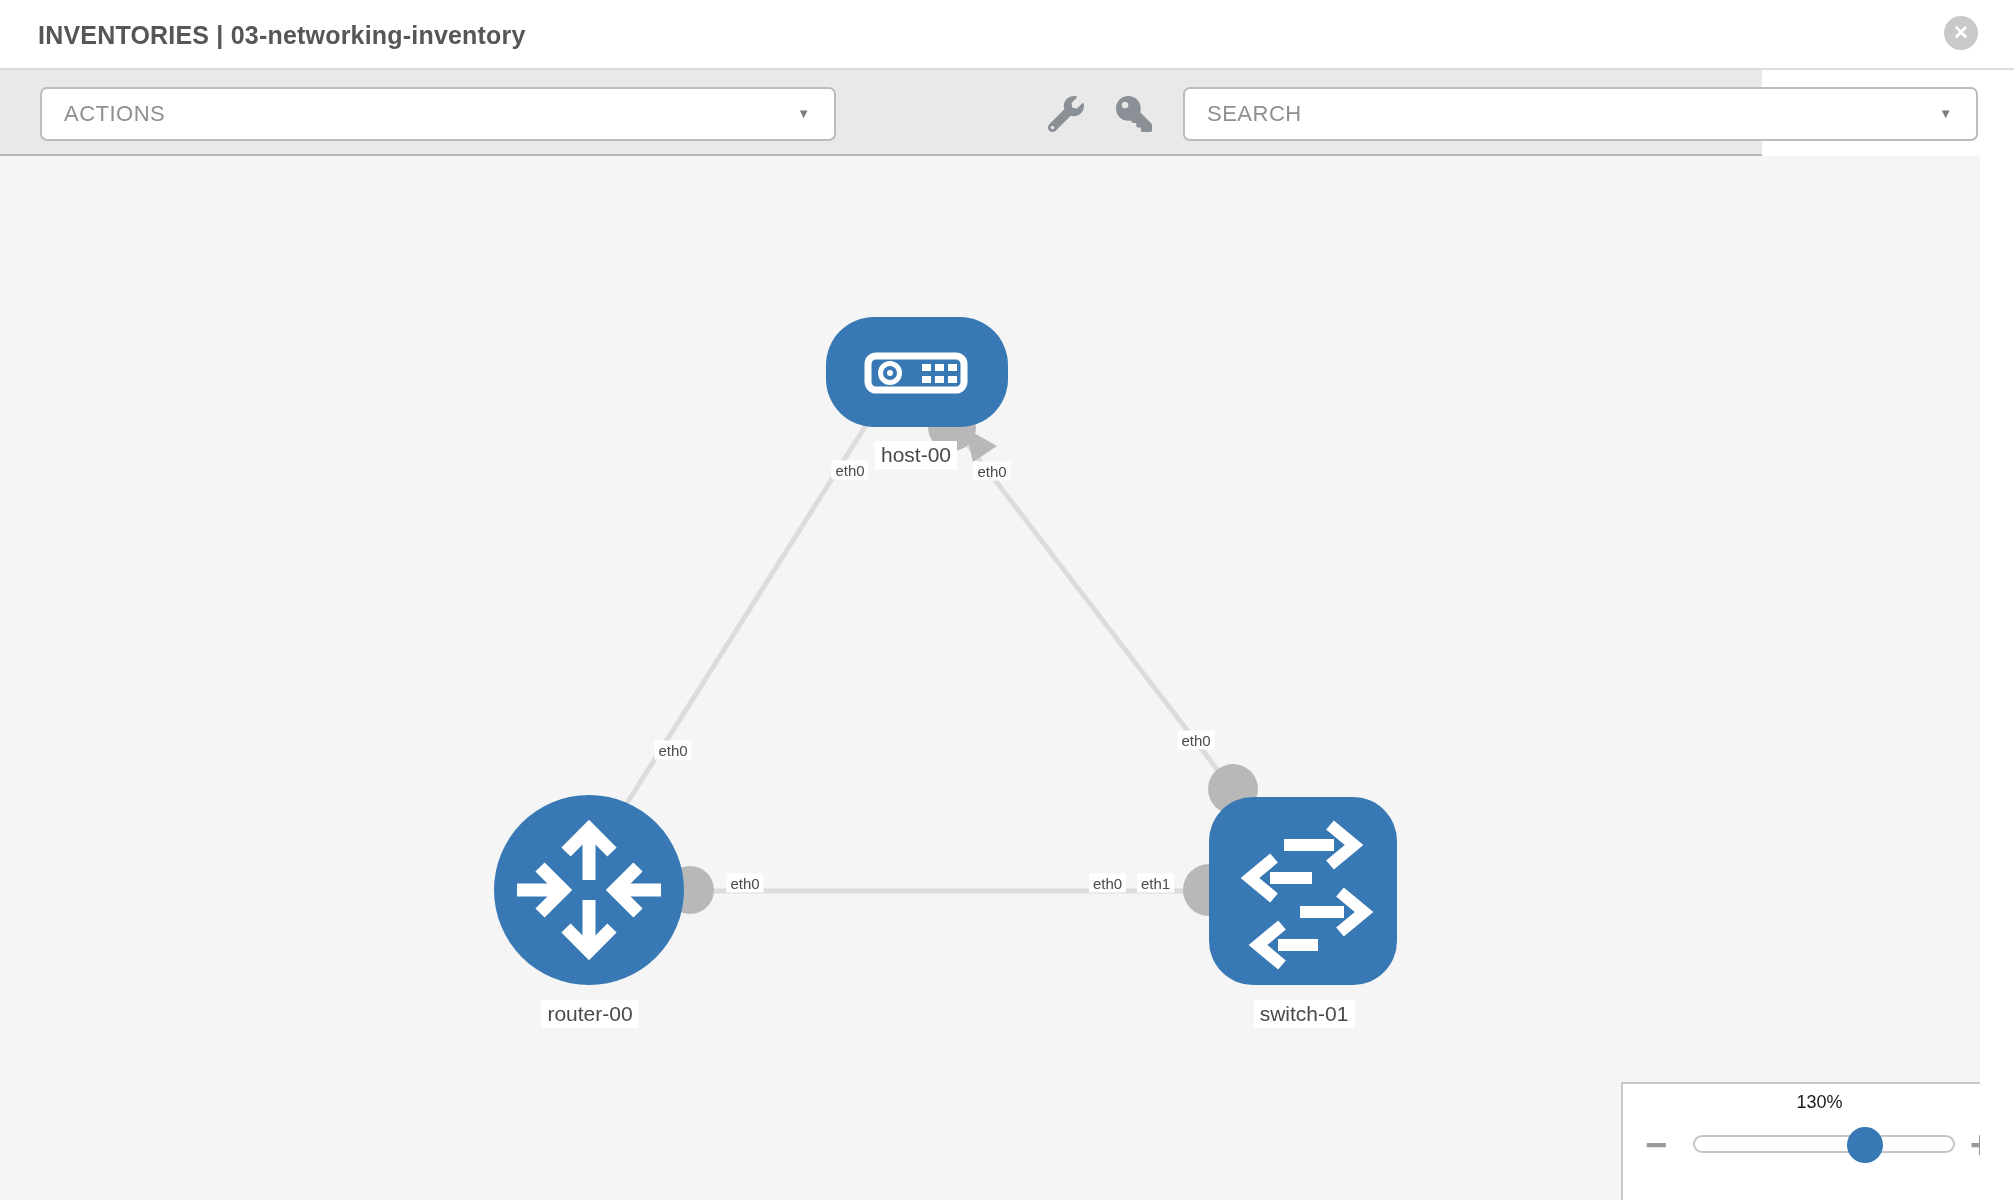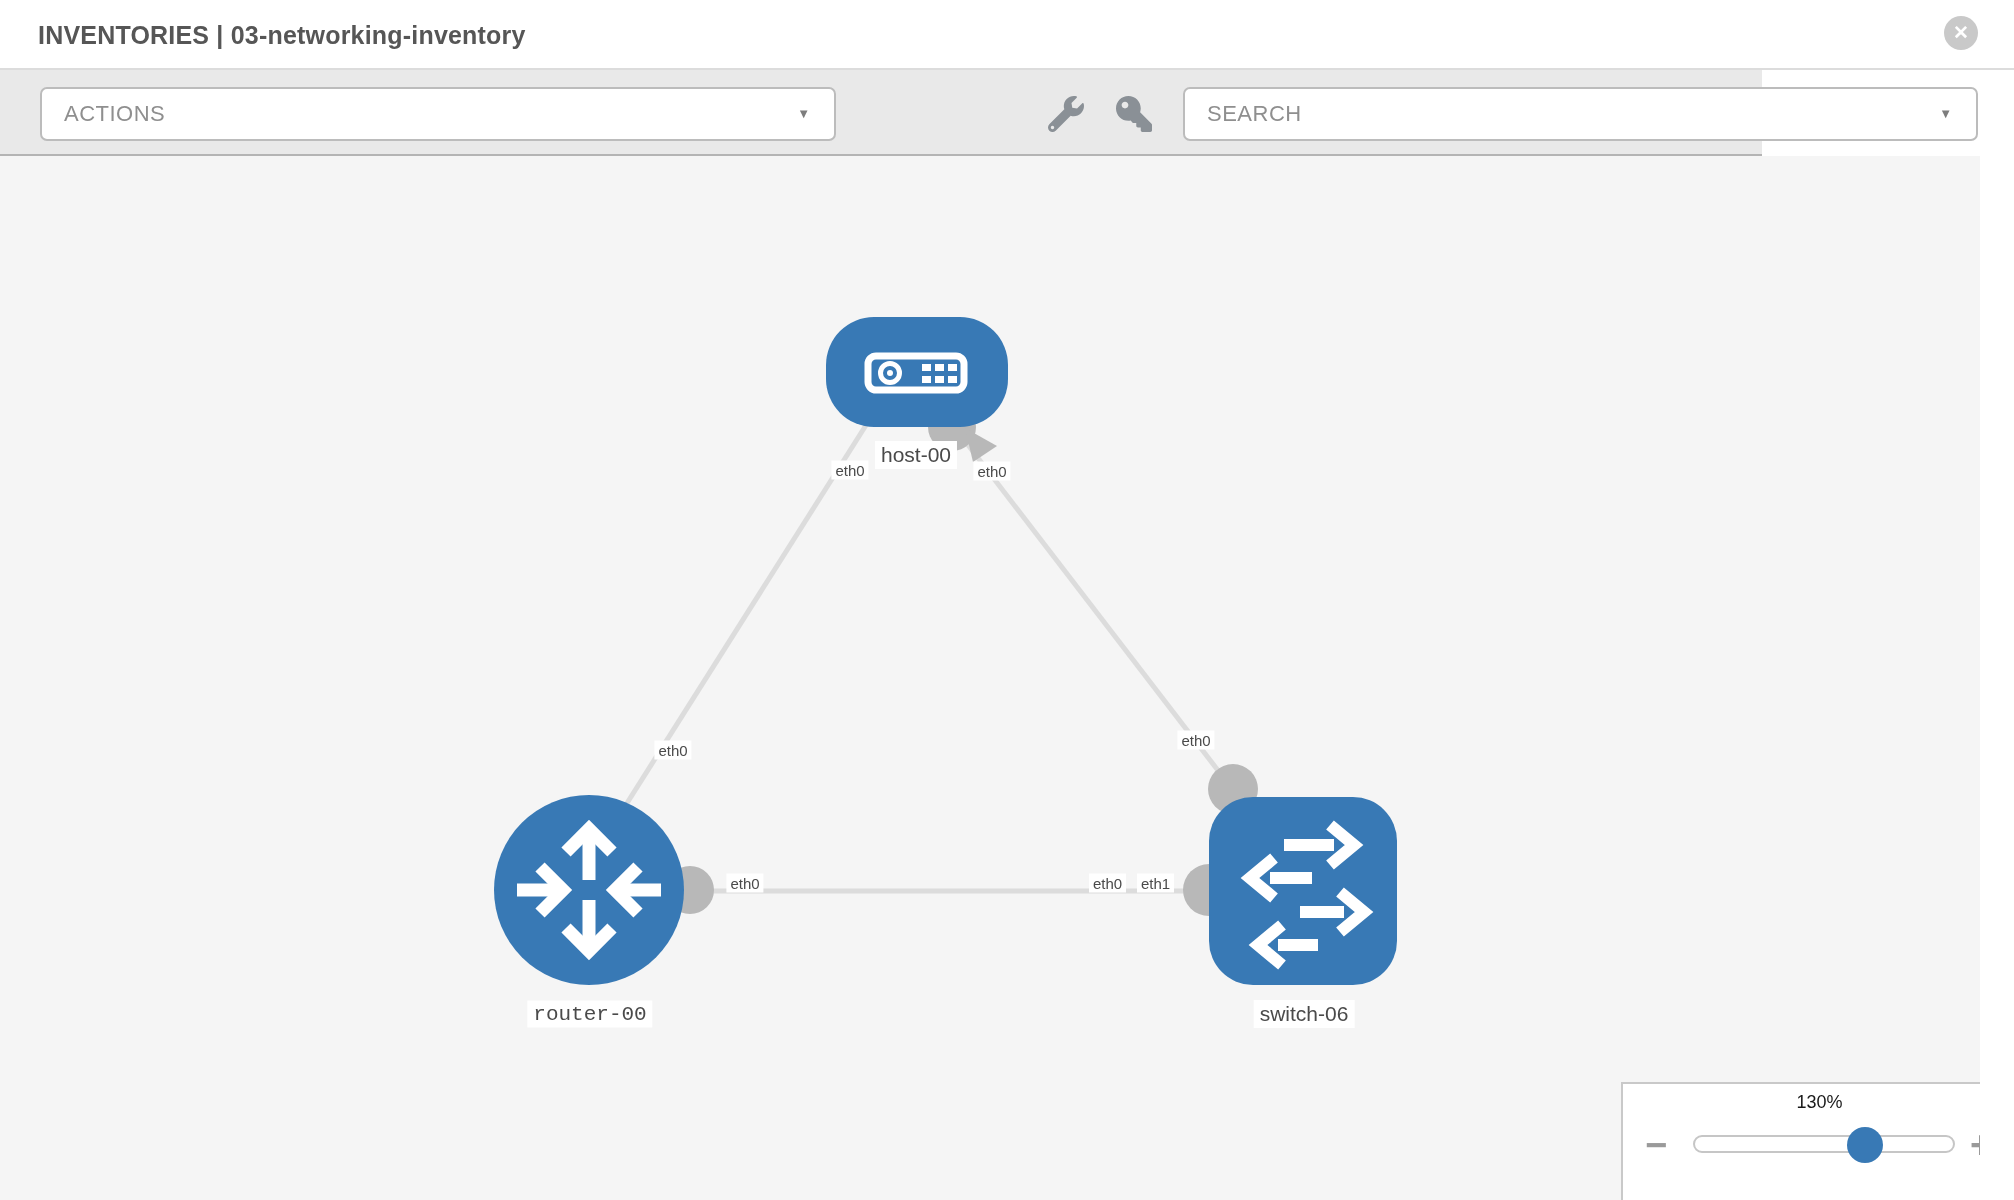--- a/index.html
+++ b/index.html
@@ -127,22 +127,22 @@
           <path d="M1274,702 L1250,722 L1274,742"></path>
         <path d="M1300,756 L1344,756"></path>
           <path d="M1340,736 L1364,756 L1340,776"></path>
         <path d="M1318,789 L1278,789"></path>
           <path d="M1282,769 L1258,789 L1282,809"></path>
       </g>
     </g>
   </svg>
 
   <div class="chip chip-node" style="left:916px; top:299px;">host-00</div>
-  <div class="chip chip-node" style="left:590px; top:858px;font-family:Liberation Mono, monospace;">router-00</div>
-  <div class="chip chip-node" style="left:1304px; top:858px;">switch-06</div>
+  <div class="chip chip-node" style="left:590px; top:858px;">router-00</div>
+  <div class="chip chip-node" style="left:1304px; top:858px;">switch-01</div>
 
   <div class="chip chip-if" style="left:850px;  top:314px;">eth0</div>
   <div class="chip chip-if" style="left:673px;  top:594px;">eth0</div>
   <div class="chip chip-if" style="left:992px;  top:315px;">eth0</div>
   <div class="chip chip-if" style="left:1196px; top:584px;">eth0</div>
   <div class="chip chip-if" style="left:745px;  top:727px;">eth0</div>
   <div class="chip chip-if chip-abs" style="left:1089px; top:727px; z-index:1;">eth0</div>
   <div class="chip chip-if chip-abs" style="left:1116px; top:727px; z-index:2;margin-left:21px;">eth1</div>
 
   <div class="zoom-panel">

